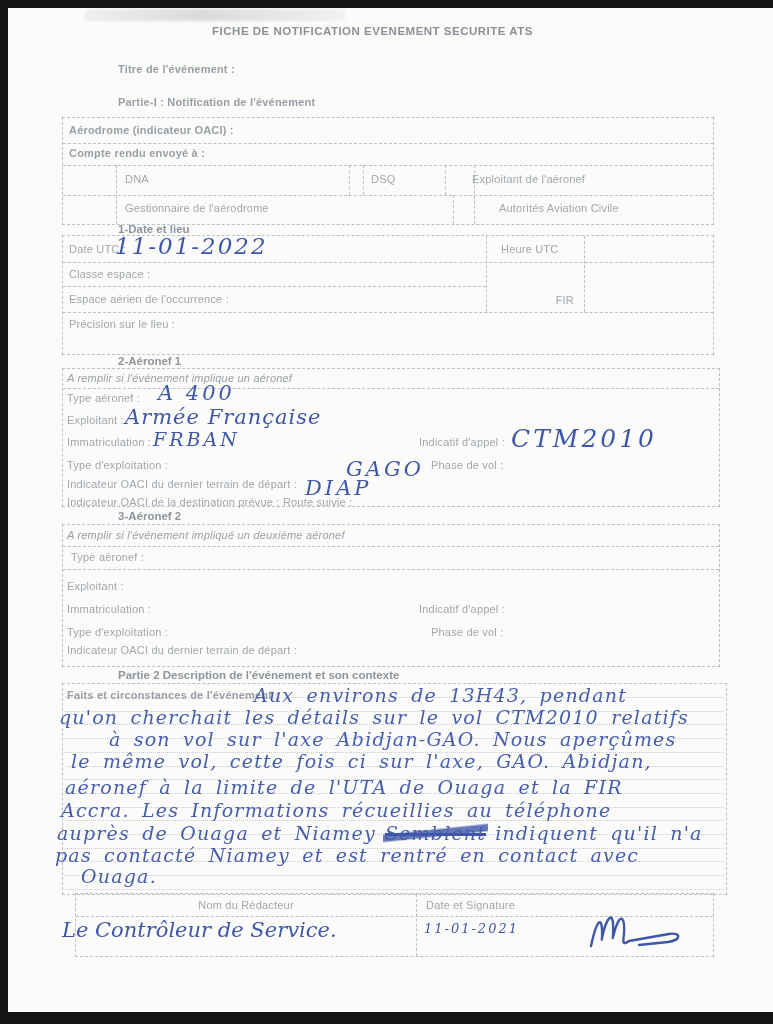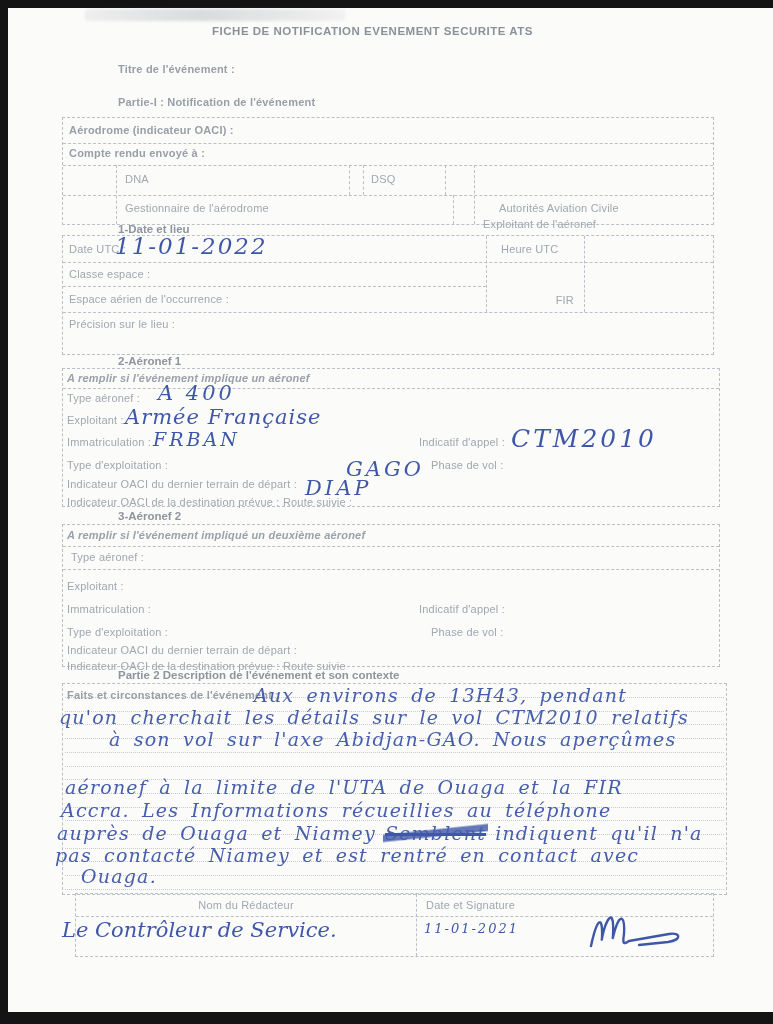--- a/index.html
+++ b/index.html
@@ -7,21 +7,21 @@
           font-family:"Liberation Sans", sans-serif;padding-left:47px; }
   .paper { position:absolute; left:8px; top:8px; right:6px; bottom:12px; background:#fbfbfa; }
   .smudge { position:absolute; left:85px; top:9px; width:260px; height:12px; border-radius:2px;
             background:linear-gradient(90deg, rgba(130,135,142,.10), rgba(130,135,142,.28) 45%, rgba(130,135,142,.08));
             filter:blur(1.5px); }
   .title { position:absolute; left:0; top:25px; width:745px; text-align:center;
            font-size:11.5px; font-weight:bold; color:#8b9199; letter-spacing:.5px; }
   .hdg { position:absolute; font-size:11.5px; font-weight:bold; color:#8f959d; white-space:nowrap; }
   .lbl { position:absolute; font-size:11px; color:#a0a7af; letter-spacing:.2px; white-space:nowrap; }
   .lbl.b { font-weight:bold; color:#989fa7; }
-  .note { font-style:italic; font-weight:bold; color:#9aa1a9; }
+  .note { font-style:italic; font-weight:normal; color:#9aa1a9; }
   .box { position:absolute; border:1px dashed #bac0c7; }
   .vl { position:absolute; width:0; border-left:1px dashed #bac0c7; }
   .hl { position:absolute; height:0; border-top:1px dashed #bac0c7; }
   .hw { position:absolute; font-family:"DejaVu Serif", serif; font-style:italic;
         color:#3f57a8; white-space:nowrap; }
   .hw.caps { letter-spacing:3px; }
   .hw.desc { font-size:19px; letter-spacing:1.2px; word-spacing:5px; color:#475ead; }
   .struck { text-decoration:line-through; text-decoration-thickness:3px; text-decoration-color:#3f57a8;
             background:linear-gradient(174deg, transparent 36%, rgba(63,87,168,.8) 42% 58%, transparent 64%);
             padding:0 2px; margin:0 7px; }
@@ -49,21 +49,21 @@
     <i class="vl" style="left:53px; top:47px; height:59px;"></i>
     <i class="vl" style="left:286px; top:47px; height:30px;"></i>
     <i class="vl" style="left:300px; top:47px; height:30px;"></i>
     <i class="vl" style="left:382px; top:47px; height:30px;"></i>
     <i class="vl" style="left:390px; top:77px; height:29px;"></i>
     <i class="vl" style="left:411px; top:47px; height:59px;"></i>
     <span class="lbl b" style="left:6px; top:6px;">Aérodrome (indicateur OACI) :</span>
     <span class="lbl b" style="left:6px; top:29px;">Compte rendu envoyé à :</span>
     <span class="lbl" style="left:62px; top:55px;">DNA</span>
     <span class="lbl" style="left:308px; top:55px;">DSQ</span>
-    <span class="lbl" style="left:420px; top:55px;margin-top:45px;">Exploitant de l'aéronef</span>
+    <span class="lbl" style="left:409px; top:55px;">Exploitant de l'aéronef</span>
     <span class="lbl" style="left:62px; top:84px;">Gestionnaire de l'aérodrome</span>
     <span class="lbl" style="left:420px; top:84px;margin-left:16px;">Autorités Aviation Civile</span>
   </div>
 
   <div class="hdg" style="left:118px; top:223px; position:absolute;">1-Date et lieu</div>
 
   <div class="box" style="left:62px; top:235px; width:650px; height:118px;">
     <i class="hl" style="left:0; top:26px; width:650px;"></i>
     <i class="hl" style="left:0; top:50px; width:423px;"></i>
     <i class="hl" style="left:0; top:76px; width:650px;"></i>
@@ -105,21 +105,20 @@
     <i class="hl" style="left:0; top:21px; width:656px;"></i>
     <i class="hl" style="left:0; top:44px; width:656px;"></i>
     <span class="lbl note" style="left:4px; top:4px;">A remplir si l'événement impliqué un deuxième aéronef</span>
     <span class="lbl" style="left:8px; top:26px;">Type aéronef :</span>
     <span class="lbl" style="left:4px; top:55px;">Exploitant :</span>
     <span class="lbl" style="left:4px; top:78px;">Immatriculation :</span>
     <span class="lbl" style="left:356px; top:78px;">Indicatif d'appel :</span>
     <span class="lbl" style="left:4px; top:101px;">Type d'exploitation :</span>
     <span class="lbl" style="left:368px; top:101px;">Phase de vol :</span>
     <span class="lbl" style="left:4px; top:119px;">Indicateur OACI du dernier terrain de départ :</span>
-    <span class="lbl" style="left:4px; top:135px;">Indicateur OACI de la destination prévue : Route suivie</span>
   </div>
 
   <div class="hdg" style="left:118px; top:669px; position:absolute;">Partie 2 Description de l'événement et son contexte</div>
 
   <div class="box" style="left:62px; top:683px; width:663px; height:210px;">
     <div class="rules">
       <i class="rl"></i>
         <i class="rl"></i>
         <i class="rl"></i>
         <i class="rl"></i>
@@ -132,20 +131,21 @@
         <i class="rl"></i>
         <i class="rl"></i>
         <i class="rl"></i>
         <i class="rl"></i>
         <i class="rl"></i>
     </div>
     <span class="lbl b" style="left:4px; top:5px;">Faits et circonstances de l'événement :</span>
     <span class="hw desc" style="left:191px; top:0px;">Aux environs de 13H43, pendant</span>
     <span class="hw desc" style="left:-4px; top:22px;">qu'on cherchait les détails sur le vol CTM2010 relatifs</span>
     <span class="hw desc" style="left:4px; top:44px;margin-left:42px;">à son vol sur l'axe Abidjan-GAO. Nous aperçûmes</span>
+    <span class="hw desc" style="left:8px; top:66px;">le même vol, cette fois ci sur l'axe, GAO. Abidjan,</span>
     <span class="hw desc" style="left:2px; top:92px;">aéronef à la limite de l'UTA de Ouaga et la FIR</span>
     <span class="hw desc" style="left:-6px; top:138px;"><span>auprès de Ouaga et Niamey</span><span class="struck">Semblent</span><span>indiquent qu'il n'a</span></span>
     <span class="hw desc" style="left:-2px; top:115px;">Accra. Les Informations récueillies au téléphone</span>
     <span class="hw desc" style="left:-8px; top:160px;">pas contacté Niamey et est rentré en contact avec</span>
     <span class="hw desc" style="left:18px; top:181px;">Ouaga.</span>
   </div>
 
   <div class="box" style="left:75px; top:893px; width:637px; height:62px;">
     <i class="vl" style="left:340px; top:0; height:62px;"></i>
     <i class="hl" style="left:0; top:22px; width:637px;"></i>

